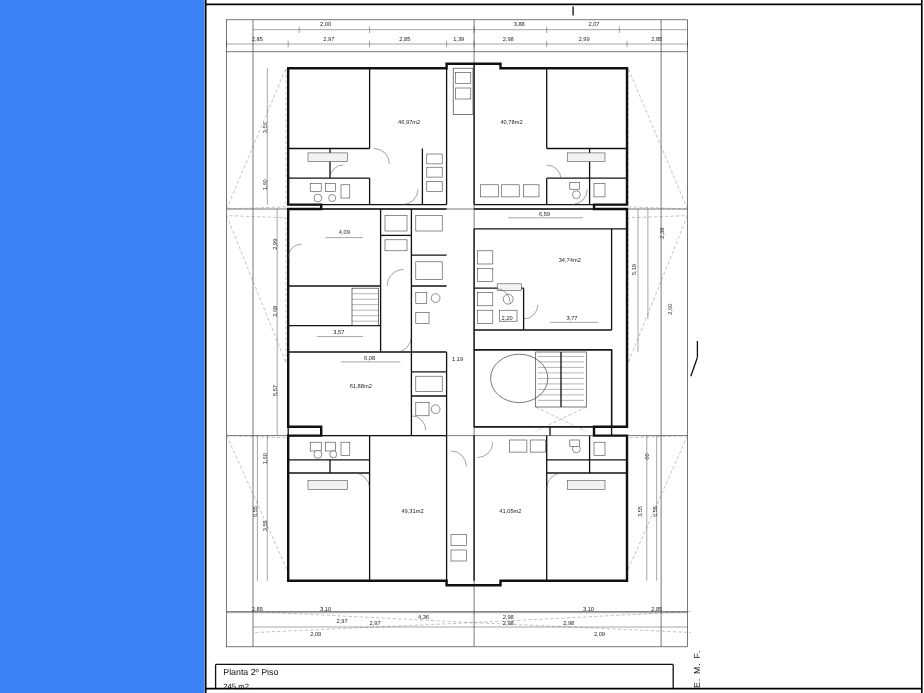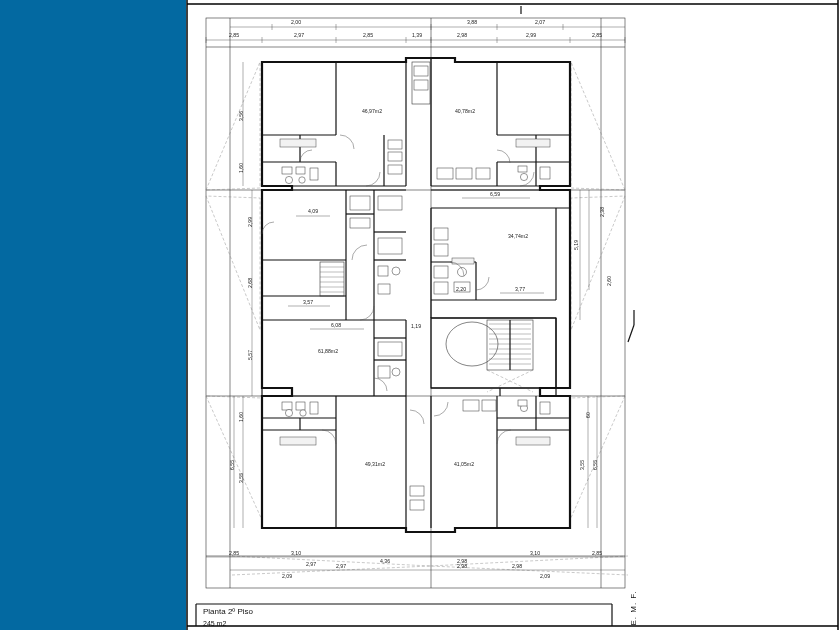--- a/index.html
+++ b/index.html
@@ -1,17 +1,17 @@
 <!DOCTYPE html>
 <html><head>
 <meta charset="utf-8">
 <style>
   html,body{margin:0;padding:0;background:#ffffff;}
   body{width:840px;height:630px;overflow:hidden;font-family:"Liberation Sans",sans-serif;}
-  #stage{position:relative;width:840px;height:630px;background:#0369a1;}
+  #stage{position:relative;width:840px;height:630px;background:#3b82f6;}
   .plan-wrap{position:absolute;left:0;top:0;width:840px;height:630px;}
   svg{display:block;}
   .dim{font-family:"Liberation Sans",sans-serif;font-size:5.2px;fill:#222;}
   .dimv{font-family:"Liberation Sans",sans-serif;font-size:5.2px;fill:#222;}
   .area{font-family:"Liberation Sans",sans-serif;font-size:5.2px;fill:#222;}
   .title{font-family:"Liberation Sans",sans-serif;font-size:8px;fill:#111;}
   .sub{font-family:"Liberation Sans",sans-serif;font-size:7px;fill:#111;}
   .emf{font-family:"Liberation Sans",sans-serif;font-size:8px;fill:#111;letter-spacing:1px;}
   .w-out{fill:none;stroke:#000;stroke-width:1.5;}
   .w-thick{fill:none;stroke:#111;stroke-width:2.2;}

